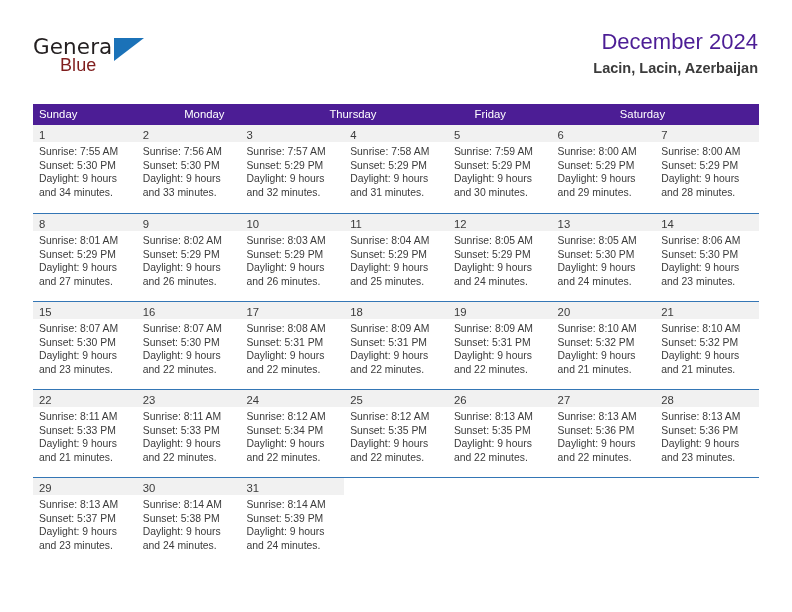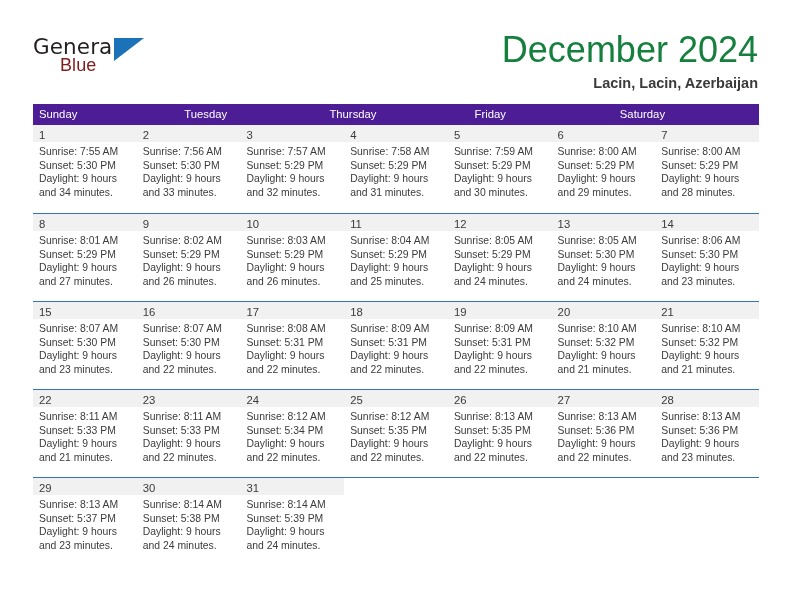--- a/index.html
+++ b/index.html
@@ -67,23 +67,23 @@
     border-bottom: 23px solid transparent;
   }
 
   .title-block {
     position: absolute;
     right: 34px;
     top: 30px;
     text-align: right;
   }
   .cal-title {
-    font-size: 36px;
+    font-size: 22px;
     font-weight: 400;
-    color: #15803d;
+    color: #4c1d95;
     line-height: 1.12;
     white-space: nowrap;
   }
   .cal-subtitle {
     margin-top: 5px;
     font-size: 14.5px;
     font-weight: 700;
     color: #3b3b3b;
     line-height: 1.15;
     white-space: nowrap;
@@ -169,21 +169,21 @@
       <div class="cal-title">December 2024</div>
       <div class="cal-subtitle">Lacin, Lacin, Azerbaijan</div>
     </div>
 
   </div>
 
   <div class="calendar">
 
     <div class="cal-head">
       <div class="dow">Sunday</div>
-      <div class="dow">Tuesday</div>
+      <div class="dow">Monday</div>
       <div class="dow">Thursday</div>
       <div class="dow">Friday</div>
       <div class="dow">Saturday</div>
     </div>
 
     <div class="week first">
       <div class="cell">
         <div class="daynum-band"><span class="daynum">1</span></div>
         <div class="info">
           <div class="line">Sunrise: 7:55 AM</div>

